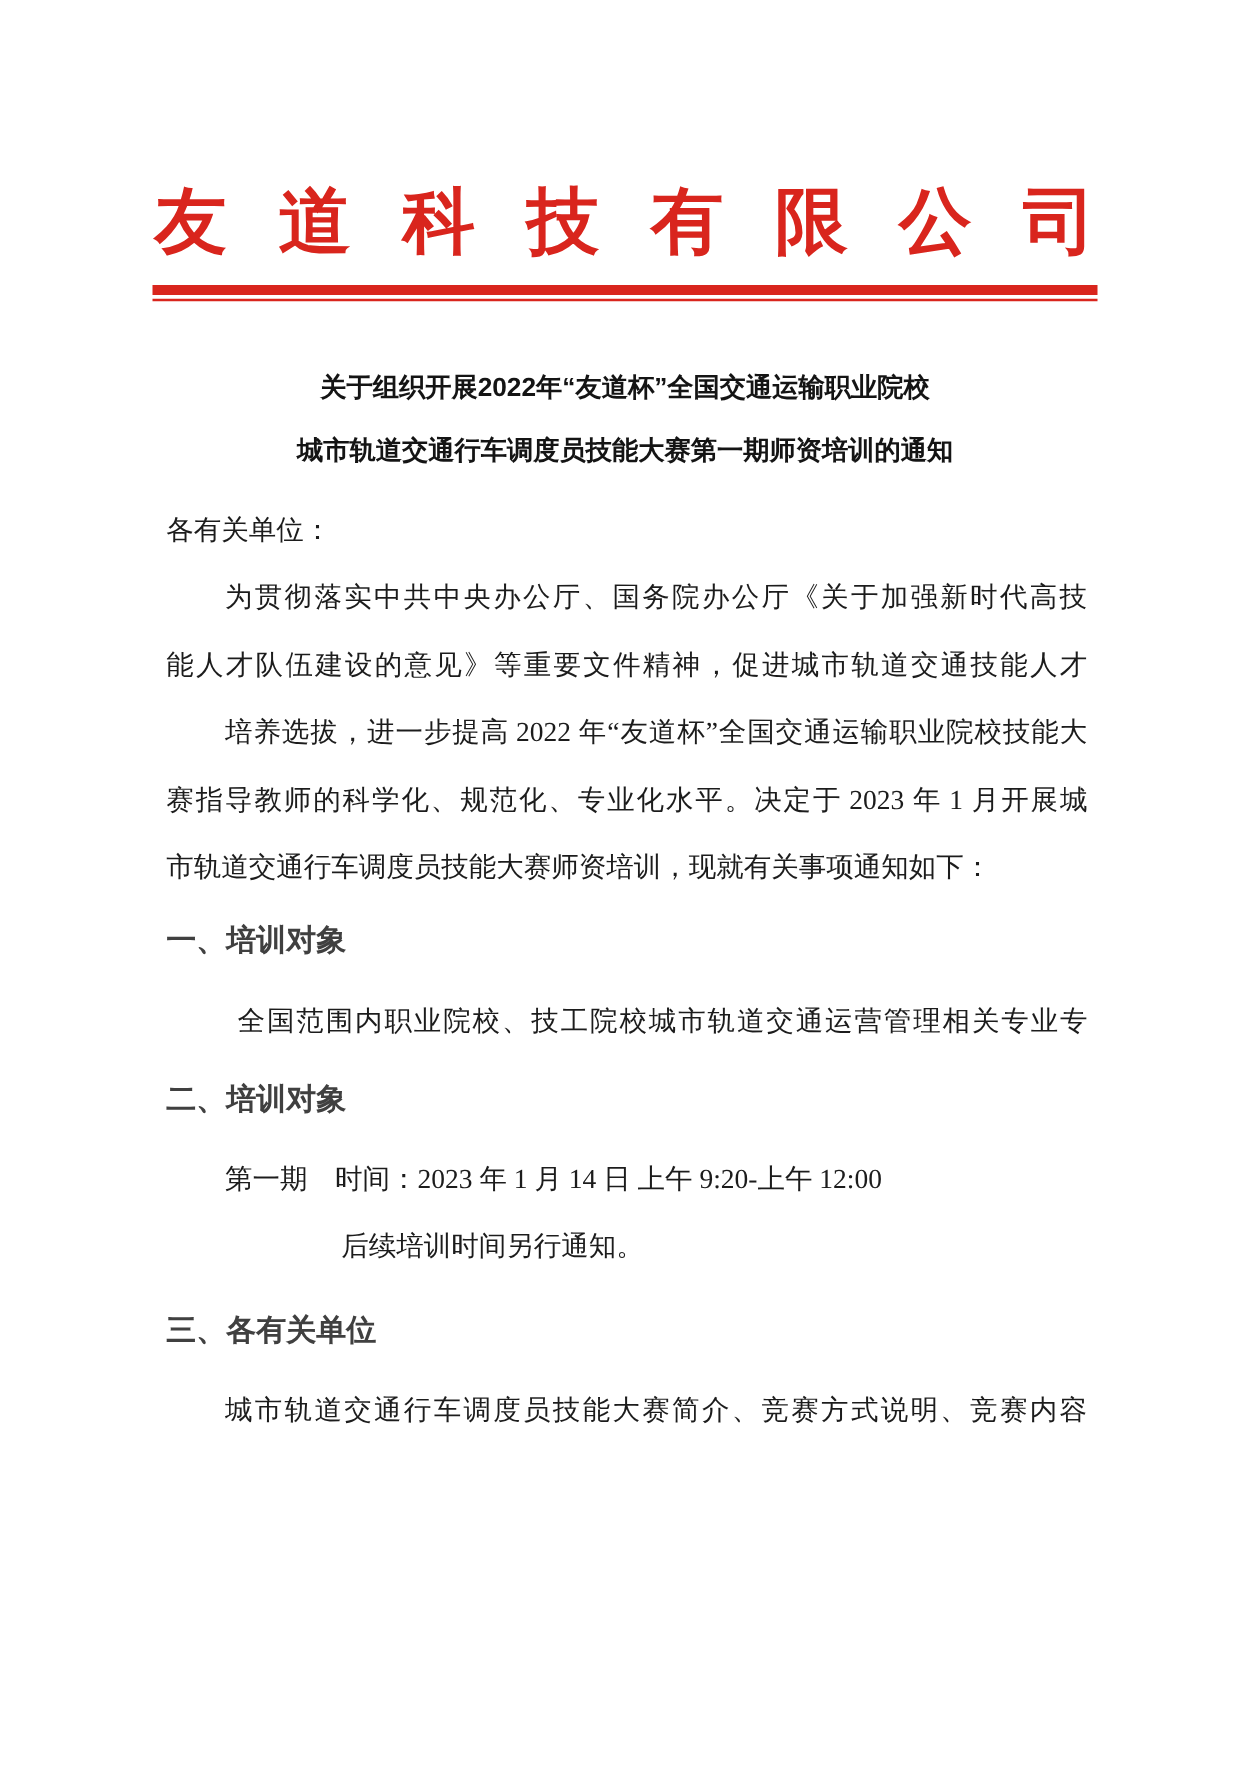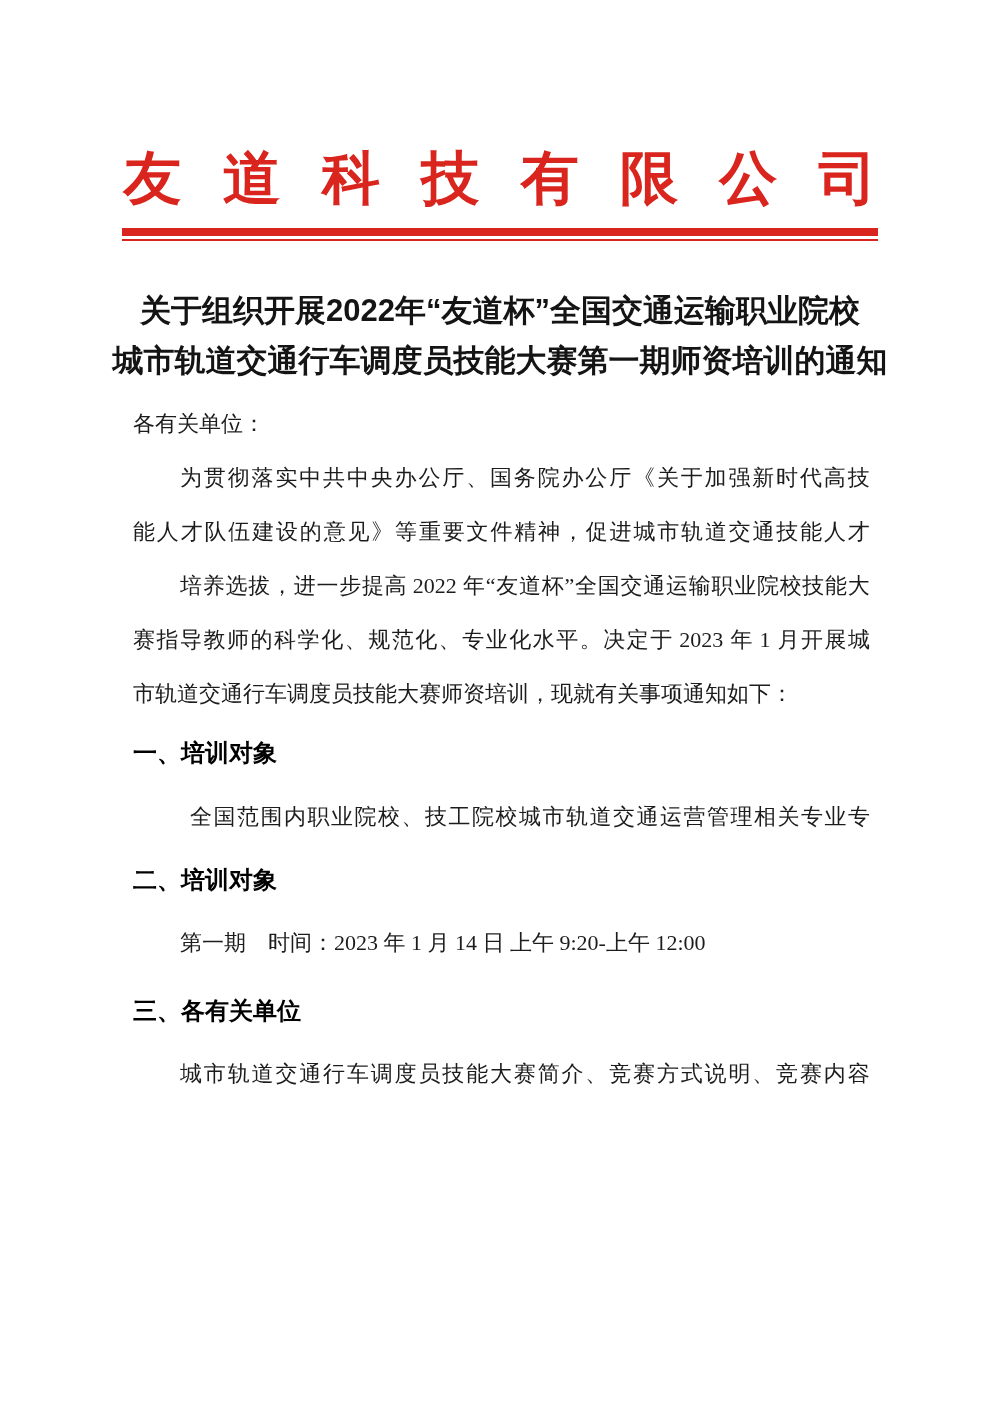--- a/index.html
+++ b/index.html
@@ -35,21 +35,21 @@
   .rule-thick { height: 8px; background: var(--red); }
   .rule-gap   { height: 3px; background: transparent; }
   .rule-thin  { height: 2px; background: var(--red); }
 
   
   .doc-title {
     margin-top: 45px;
     text-align: center;
     font-family: "Liberation Sans", sans-serif;
     font-weight: bold;
-    font-size: 31px;
+    font-size: 21px;
     line-height: 50px;
     color: #141414;
   }
 
   
   .content {
     margin: 11px 0 0 133px;
     width: 737px;
     font-family: "Liberation Serif", serif;
     font-size: 22px;
@@ -64,21 +64,21 @@
   .jline {
     display: flex;
     justify-content: space-between;
   }
   .jline span { white-space: pre; flex-shrink: 0; }
 
   .heading {
     font-family: "Liberation Sans", sans-serif;
     font-weight: bold;
     font-size: 24px;
-    color: #000000;
+    color: #404040;
   }
 
   .ind47  { padding-left: 47px; }
   .ind57  { padding-left: 57px; }
   .ind140 { padding-left: 140px; }
 
   .mt5  { margin-top: 5px; }
   .mt9  { margin-top: 9px; }
   .mt10 { margin-top: 10px; }
   .mt14 { margin-top: 14px; }
@@ -123,20 +123,21 @@
     </div>
 
     <div class="line heading mt5">一、培训对象</div>
     <div>
       <div class="line jline ind57 mt10"><span>全</span><span>国</span><span>范</span><span>围</span><span>内</span><span>职</span><span>业</span><span>院</span><span>校</span><span>、</span><span>技</span><span>工</span><span>院</span><span>校</span><span>城</span><span>市</span><span>轨</span><span>道</span><span>交</span><span>通</span><span>运</span><span>营</span><span>管</span><span>理</span><span>相</span><span>关</span><span>专</span><span>业</span><span>专</span></div>
     </div>
 
     <div class="line heading mt9">二、培训对象</div>
     <div>
       <div class="line ind47 mt9">第一期　时间：2023 年 1 月 14 日 上午 9:20-上午 12:00</div>
+      <div class="line ind140">后续培训时间另行通知。</div>
     </div>
 
     <div class="line heading mt14">三、各有关单位</div>
     <div>
       <div class="line jline ind47 mt9"><span>城</span><span>市</span><span>轨</span><span>道</span><span>交</span><span>通</span><span>行</span><span>车</span><span>调</span><span>度</span><span>员</span><span>技</span><span>能</span><span>大</span><span>赛</span><span>简</span><span>介</span><span>、</span><span>竞</span><span>赛</span><span>方</span><span>式</span><span>说</span><span>明</span><span>、</span><span>竞</span><span>赛</span><span>内</span><span>容</span></div>
     </div>
 
   </div>
 </div>
 

